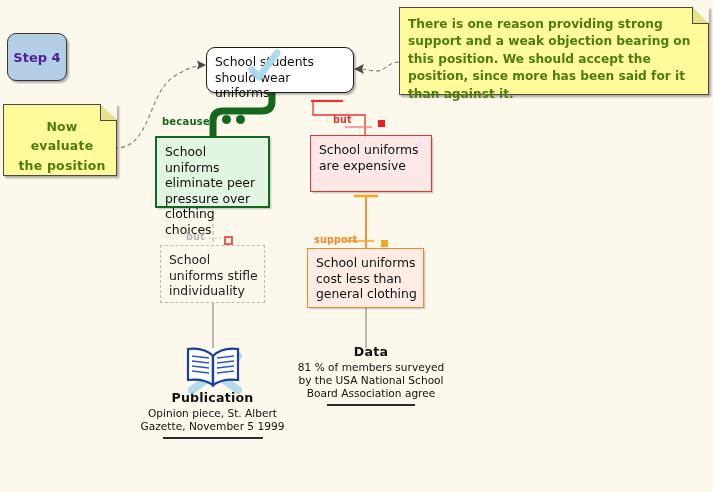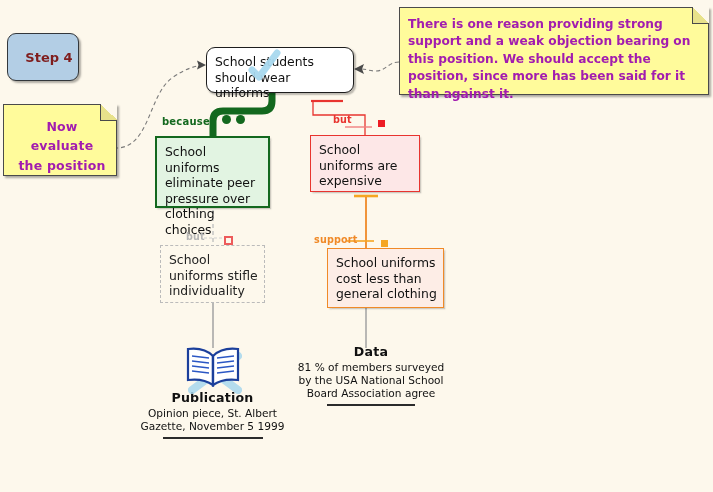--- a/index.html
+++ b/index.html
@@ -12,30 +12,29 @@
   }
   .canvas{position:absolute;left:0;top:0;width:713px;height:492px;}
   .abs{position:absolute;}
 
   
   .step-badge{
     left:7px;top:33px;width:58px;height:46px;
     background:#B3CEE5;border:1.6px solid #33373b;border-radius:9px;
     box-shadow:2px 2px 2px rgba(0,0,0,.30);
     display:flex;align-items:center;justify-content:center;
-    font-size:13px;font-weight:bold;color:#7f1d1d;
+    font-size:13px;font-weight:bold;color:#4c1d95;
     font-family:"DejaVu Sans", sans-serif;
-    padding-left:12px;
   }
 
   
   .note{
     background:#FFFB9B;border:1.4px solid #4a4a4a;
     box-shadow:2px 2px 2px rgba(0,0,0,.32);
-    color:#a21caf;
+    color:#4d7c0f;
   }
   .note .fold{
     position:absolute;right:-1px;top:-1px;width:16px;height:16px;
     background:linear-gradient(225deg,#FDF8EC 0 50%, #e8e28b 50% 100%);
     border-left:1.4px solid #4a4a4a;border-bottom:1.4px solid #4a4a4a;
   }
   .note-left{left:3px;top:104px;width:112px;height:70px;}
   .note-left .txt{
     position:absolute;left:9px;top:12px;width:98px;
     font-size:12.5px;font-weight:bold;line-height:1.55;
@@ -57,34 +56,33 @@
     left:206px;top:47px;width:148px;height:46px;
     background:#FFFFFF;border:1.7px solid #1d1d1d;border-radius:9px;
     box-shadow:1.5px 1.5px 1.5px rgba(0,0,0,.25);
   }
   .box-green{
     left:155px;top:136px;width:115px;height:72px;
     background:#E2F4E2;border:2.6px solid #13681E;border-radius:0;
     box-shadow:1.5px 1.5px 1.5px rgba(0,0,0,.18);
   }
   .box-red{
-    left:310px;top:135px;width:110px;height:57px;
+    left:310px;top:135px;width:122px;height:57px;
     background:#FDE7E7;border:1.6px solid #E8342F;
     box-shadow:1.5px 1.5px 1.5px rgba(0,0,0,.18);
   }
   .box-dashed{
     left:160px;top:245px;width:105px;height:58px;
     background:transparent;border:1.5px dashed #BBBBBB;text-decoration:underline;
   }
   .box-dashed .ctxt{color:#222;}
   .box-orange{
     left:307px;top:248px;width:117px;height:60px;
     background:#FDEDE6;border:1.7px solid #F08A28;
     box-shadow:1.5px 1.5px 1.5px rgba(0,0,0,.18);
-    margin-left:20px;
   }
 
   
   .check-main{left:247px;top:48px;width:34px;height:34px;pointer-events:none;}
 
   
   .conn-label{font-size:9.6px;font-weight:bold;letter-spacing:.2px;}
   .lbl-because{left:162px;top:116px;color:#13681E;font-size:10px;}
   .lbl-but-red{left:333px;top:114px;color:#E8342F;}
   .lbl-but-gray{left:186px;top:231px;color:#B6B6B6;}

